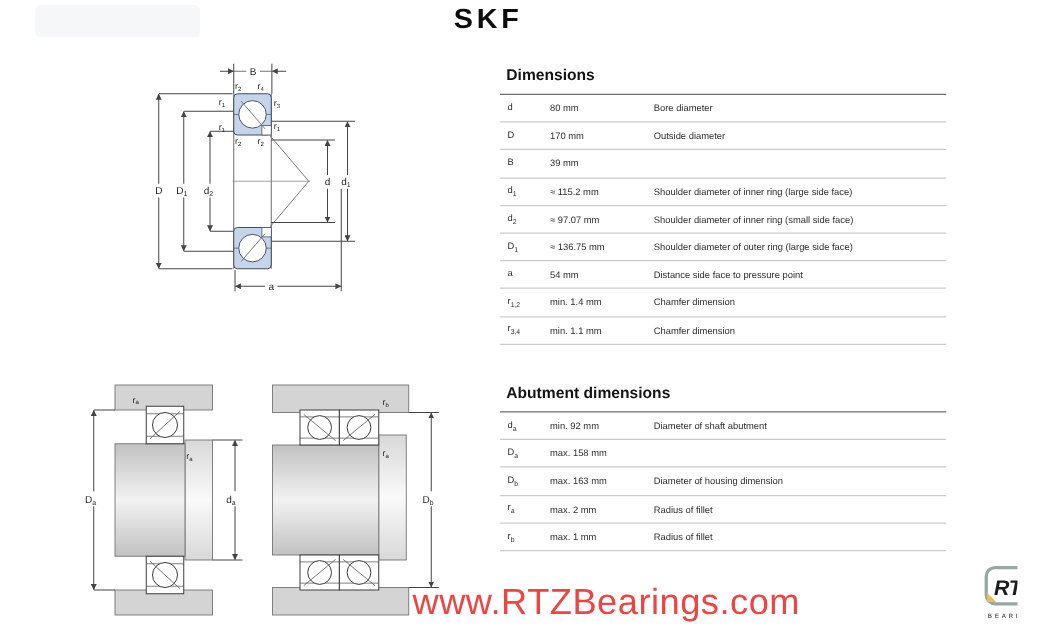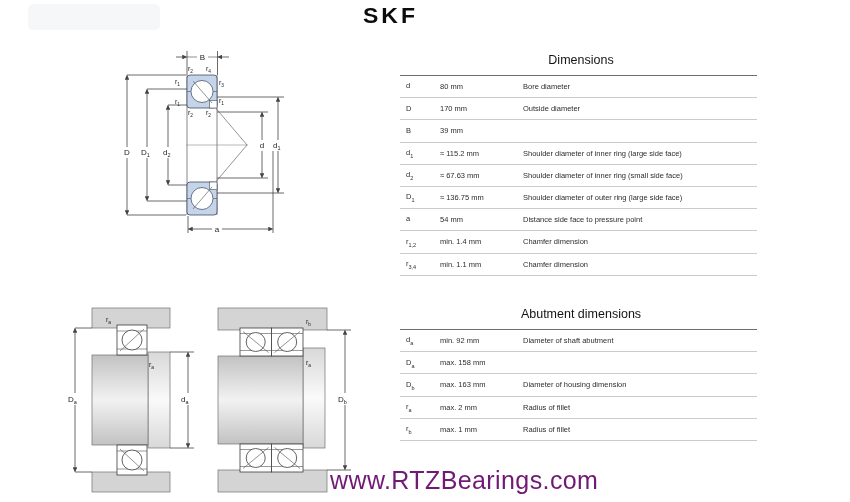--- a/index.html
+++ b/index.html
@@ -1,31 +1,31 @@
 <!DOCTYPE html>
 <html><head>
 <meta charset="utf-8">
 <style>
   html,body{margin:0;padding:0;background:#fff;}
   #canvas{position:relative;width:766px;height:502px;background:#fff;overflow:hidden;
-          font-family:"Liberation Sans",sans-serif;}
+          font-family:"Liberation Sans",sans-serif;padding-left:48px;}
   .faded-box{position:absolute;left:28px;top:4px;width:132px;height:26px;
              background:#f5f7f8;border-radius:5px;}
   .skf-logo{position:absolute;left:363px;top:2px;font-size:23px;font-weight:900;
             letter-spacing:3px;color:#0c0c0c;transform:scaleY(.96);}
   .tbl{position:absolute;left:400px;width:357px;}
-  .tbl-title{font-size:12.5px;font-weight:400;color:#141414;margin:0 0 8px 5px;text-align:center;}
+  .tbl-title{font-size:12.5px;font-weight:700;color:#141414;margin:0 0 8px 5px;}
   .tbl-body{border-top:1px solid #6e6e6e;}
   .trow{display:grid;grid-template-columns:40px 83px 1fr;height:21.2px;
         align-items:center;border-bottom:1px solid #cbcbcb;font-size:7.5px;color:#2d2d2d;}
   .c-sym{padding-left:6px;}
   .c-sym sub{font-size:5.5px;}
   .diagram{position:absolute;}
   svg text{font-family:"Liberation Sans",sans-serif;fill:#1c1c1c;}
-  .wm-url{position:absolute;left:330px;top:466px;font-size:25px;color:#701a75;
+  .wm-url{position:absolute;left:330px;top:466px;font-size:29px;color:#ef4444;
           letter-spacing:.4px;}
   .rtz-logo{position:absolute;left:784px;top:452px;}
 </style>
 </head>
 <body>
 
 <div id="canvas">
 
   <div class="faded-box"></div>
 
@@ -257,21 +257,21 @@
         <div class="c-sym"><span>B</span><sub></sub></div>
         <div class="c-val">39 mm</div>
       </div>
       <div class="trow">
         <div class="c-sym"><span>d</span><sub>1</sub></div>
         <div class="c-val">≈ 115.2 mm</div>
         <div class="c-desc">Shoulder diameter of inner ring (large side face)</div>
       </div>
       <div class="trow">
         <div class="c-sym"><span>d</span><sub>2</sub></div>
-        <div class="c-val">≈ 67.63 mm</div>
+        <div class="c-val">≈ 97.07 mm</div>
         <div class="c-desc">Shoulder diameter of inner ring (small side face)</div>
       </div>
       <div class="trow">
         <div class="c-sym"><span>D</span><sub>1</sub></div>
         <div class="c-val">≈ 136.75 mm</div>
         <div class="c-desc">Shoulder diameter of outer ring (large side face)</div>
       </div>
       <div class="trow">
         <div class="c-sym"><span>a</span><sub></sub></div>
         <div class="c-val">54 mm</div>

